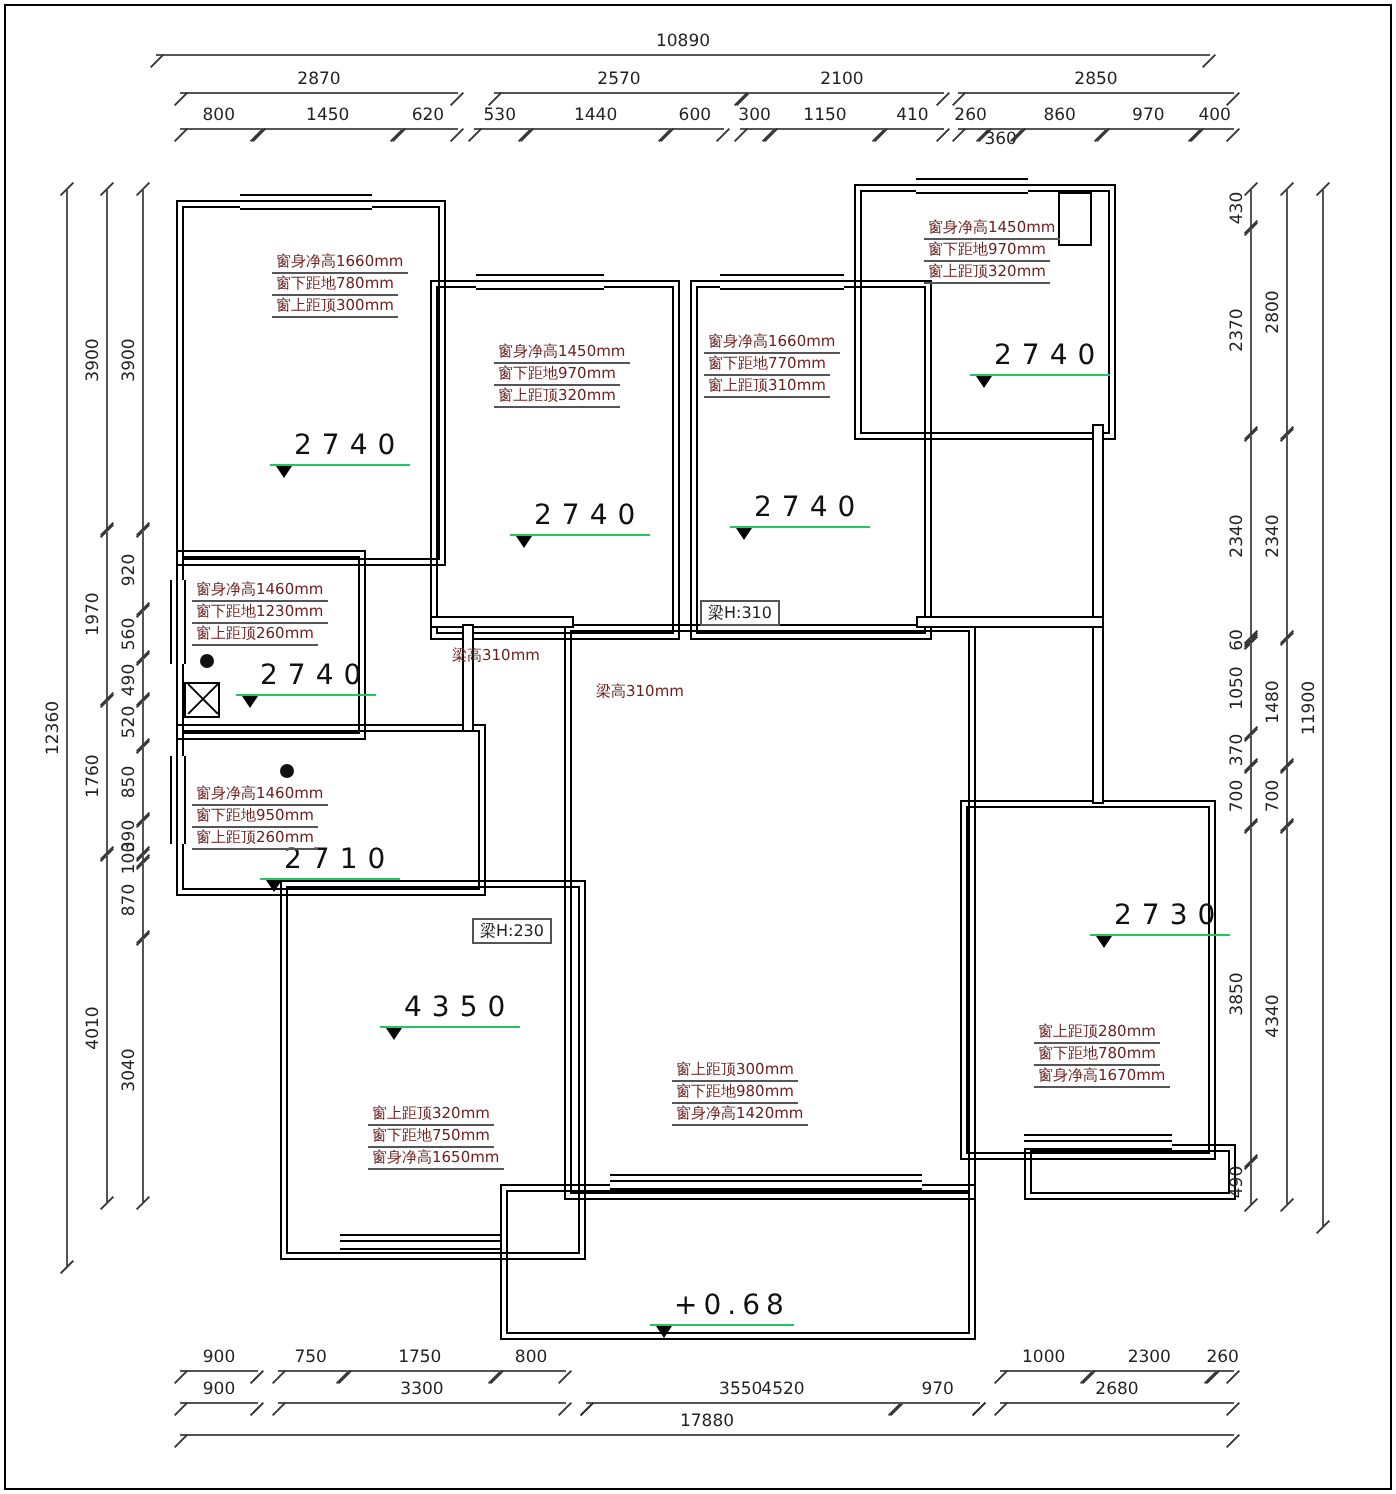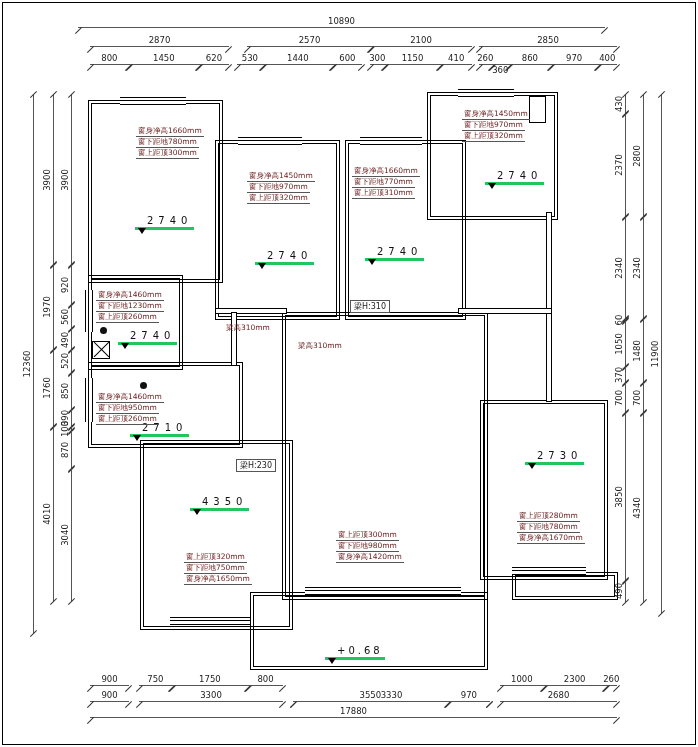--- a/index.html
+++ b/index.html
@@ -4,21 +4,21 @@
 <style>
   html,body{margin:0;padding:0;background:#fff;}
   body{width:698px;height:747px;position:relative;font-family:"DejaVu Sans",sans-serif;color:#111;overflow:hidden;}
   #frame{position:absolute;left:2px;top:2px;right:2px;bottom:2px;border:1px solid #000;}
   .room{position:absolute;border:4px double #000;}
   .wallseg{position:absolute;background:#fff;border:1px solid #000;}
   .win-h{position:absolute;height:6px;background:#fff;border-top:1px solid #000;border-bottom:1px solid #000;}
   .win-h::after{content:"";position:absolute;left:0;right:0;top:2px;border-top:1px solid #000;}
   .win-v{position:absolute;width:6px;background:#fff;border-left:1px solid #000;border-right:1px solid #000;}
   .win-v::after{content:"";position:absolute;top:0;bottom:0;left:2px;border-left:1px solid #000;}
-  .level{position:absolute;font-size:10px;letter-spacing:5px;border-bottom:3px solid #22c55e;padding:0 2px 1px 12px;white-space:nowrap;}
+  .level{position:absolute;font-size:14px;letter-spacing:5px;border-bottom:1px solid #22c55e;padding:0 2px 1px 12px;white-space:nowrap;}
   .level::before{content:"";position:absolute;left:3px;bottom:-7px;width:0;height:0;border-left:4px solid transparent;border-right:4px solid transparent;border-top:6px solid #000;}
   .wlabels{position:absolute;font-size:7.5px;line-height:10px;color:#6d2121;}
   .wlabels span{display:block;border-bottom:1px solid #555;width:max-content;padding:0 2px;}
   .beam{position:absolute;font-size:7.5px;color:#6d2121;white-space:nowrap;}
   .beam-box{position:absolute;font-size:8px;color:#222;border:1px solid #555;background:#fff;padding:0 3px;line-height:11px;white-space:nowrap;}
   .dot{position:absolute;width:7px;height:7px;border-radius:50%;background:#111;}
   .shaft{position:absolute;border:1px solid #000;background:#fff;}
   .shaft-x::before{content:"";position:absolute;left:-2px;top:7px;width:21px;height:1px;background:#000;transform:rotate(45deg);}
   .shaft-x::after{content:"";position:absolute;left:-2px;top:7px;width:21px;height:1px;background:#000;transform:rotate(-45deg);}
   .dim-h{position:absolute;display:flex;height:14px;}
@@ -71,21 +71,21 @@
 <div class="shaft shaft-x" style="left:92px;top:341px;width:16px;height:16px"></div>
 <div class="shaft" style="left:529px;top:96px;width:15px;height:25px"></div>
 
 <div class="level" style="left:135px;top:215px">2740</div>
 <div class="level" style="left:255px;top:250px">2740</div>
 <div class="level" style="left:365px;top:246px">2740</div>
 <div class="level" style="left:485px;top:170px">2740</div>
 <div class="level" style="left:118px;top:330px">2740</div>
 <div class="level" style="left:130px;top:422px">2710</div>
 <div class="level" style="left:190px;top:496px">4350</div>
-<div class="level" style="left:525px;top:450px">2730</div>
+<div class="level" style="left:545px;top:450px">2730</div>
 <div class="level" style="left:325px;top:645px;letter-spacing:3px">+0.68</div>
 
 <div class="wlabels" style="left:136px;top:126px">
   <span>窗身净高1660mm</span>
   <span>窗下距地780mm</span>
   <span>窗上距顶300mm</span>
 </div>
 <div class="wlabels" style="left:247px;top:171px">
   <span>窗身净高1450mm</span>
   <span>窗下距地970mm</span>
@@ -248,21 +248,21 @@
       <span class="dlab">900</span>
     </div>
 </div>
 <div class="dim-h" style="left:139px;top:688px;width:144px">
   <div class="seg" style="flex-grow:3300">
       <span class="dlab">3300</span>
     </div>
 </div>
 <div class="dim-h" style="left:293px;top:688px;width:197px">
   <div class="seg" style="flex-grow:4520">
-      <span class="dlab">3330</span>
+      <span class="dlab">4520</span>
     </div>
 </div>
 <div class="dim-h" style="left:500px;top:688px;width:117px">
   <div class="seg" style="flex-grow:2680">
       <span class="dlab">2680</span>
     </div>
 </div>
 <div class="dim-h" style="left:90px;top:704px;width:527px">
   <div class="seg" style="flex-grow:12120">
       <span class="dlab">17880</span>

